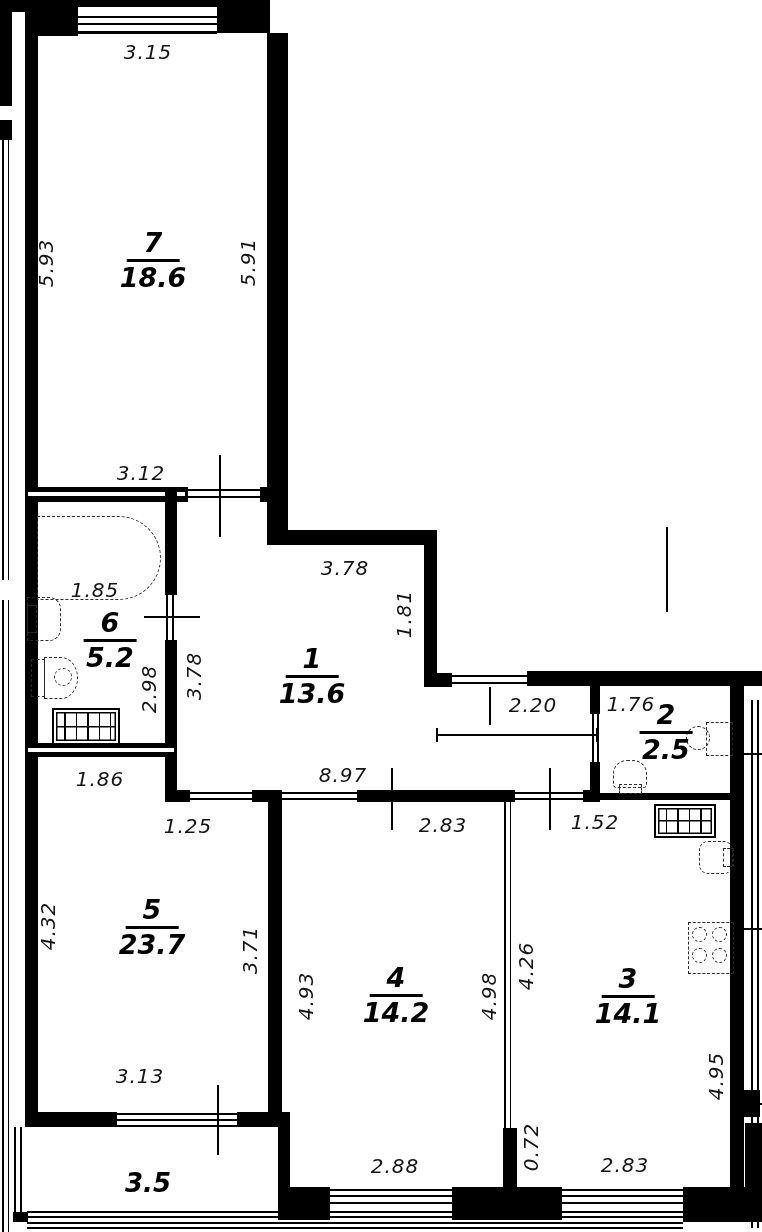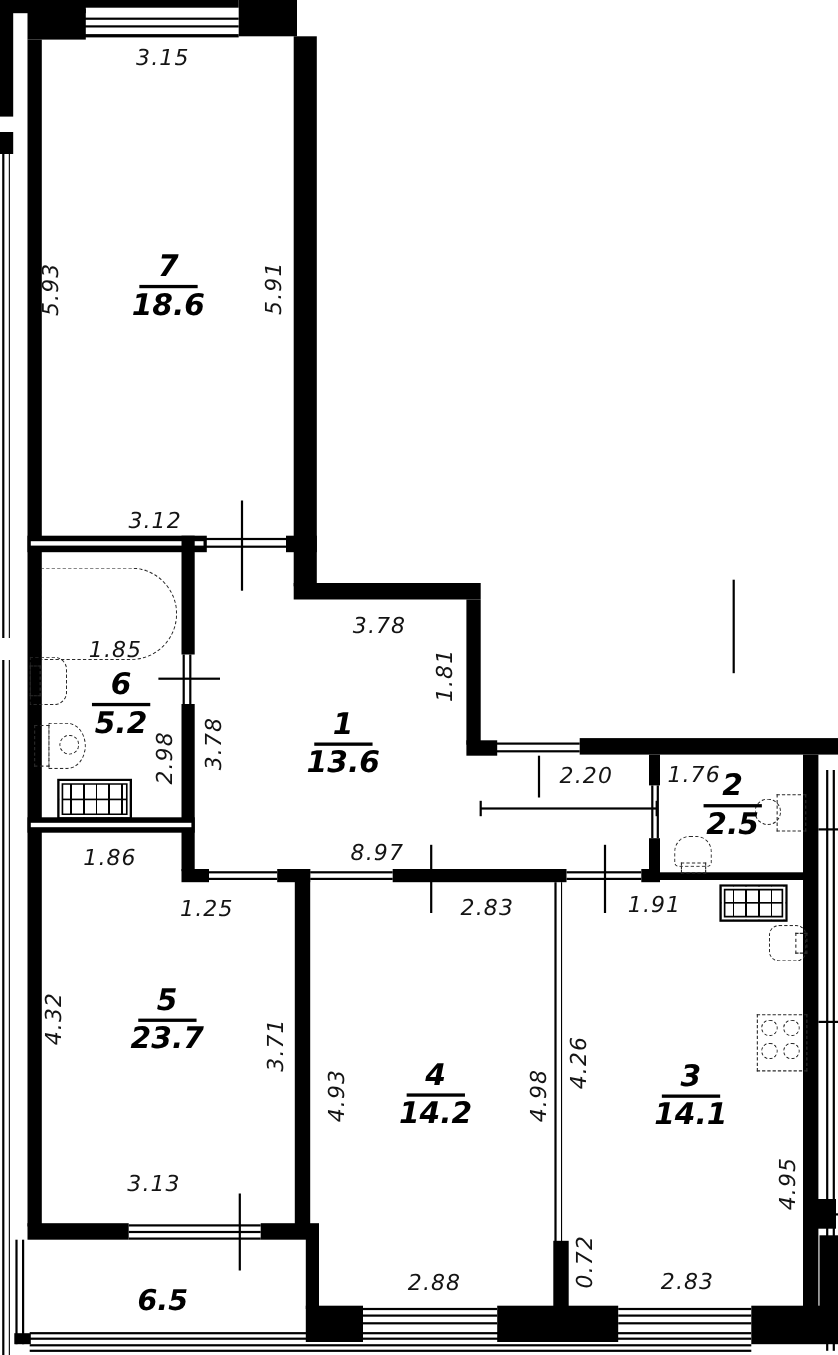--- a/index.html
+++ b/index.html
@@ -161,38 +161,38 @@
     <span class="a">23.7</span>
   </div>
   <div class="rlbl" style="left:396px;top:964px;">
     <span class="n">4</span>
     <span class="a">14.2</span>
   </div>
   <div class="rlbl" style="left:628px;top:965px;">
     <span class="n">3</span>
     <span class="a">14.1</span>
   </div>
-  <div class="blabel" style="left:148px;top:1183px;">6.5</div>
+  <div class="blabel" style="left:148px;top:1183px;">3.5</div>
 
   <div class="dim" style="left:148px;top:52px;">3.15</div>
   <div class="dim v" style="left:46px;top:263px;">5.93</div>
   <div class="dim v" style="left:248px;top:262px;">5.91</div>
   <div class="dim" style="left:141px;top:473px;">3.12</div>
-  <div class="dim" style="left:105px;top:590px;">1.85</div>
+  <div class="dim" style="left:95px;top:590px;">1.85</div>
   <div class="dim v" style="left:149px;top:689px;">2.98</div>
   <div class="dim v" style="left:194px;top:676px;">3.78</div>
   <div class="dim" style="left:345px;top:568px;">3.78</div>
   <div class="dim v" style="left:404px;top:614px;">1.81</div>
   <div class="dim" style="left:533px;top:705px;">2.20</div>
   <div class="dim" style="left:631px;top:704px;">1.76</div>
   <div class="dim" style="left:343px;top:775px;">8.97</div>
   <div class="dim" style="left:100px;top:779px;">1.86</div>
   <div class="dim" style="left:188px;top:826px;">1.25</div>
   <div class="dim" style="left:443px;top:825px;">2.83</div>
-  <div class="dim" style="left:595px;top:822px;">1.91</div>
+  <div class="dim" style="left:595px;top:822px;">1.52</div>
   <div class="dim v" style="left:48px;top:926px;">4.32</div>
   <div class="dim v" style="left:250px;top:950px;">3.71</div>
   <div class="dim v" style="left:306px;top:996px;">4.93</div>
   <div class="dim v" style="left:489px;top:996px;">4.98</div>
   <div class="dim v" style="left:526px;top:966px;">4.26</div>
   <div class="dim v" style="left:716px;top:1076px;">4.95</div>
   <div class="dim" style="left:140px;top:1076px;">3.13</div>
   <div class="dim" style="left:395px;top:1166px;">2.88</div>
   <div class="dim v" style="left:531px;top:1147px;">0.72</div>
   <div class="dim" style="left:625px;top:1165px;">2.83</div>

